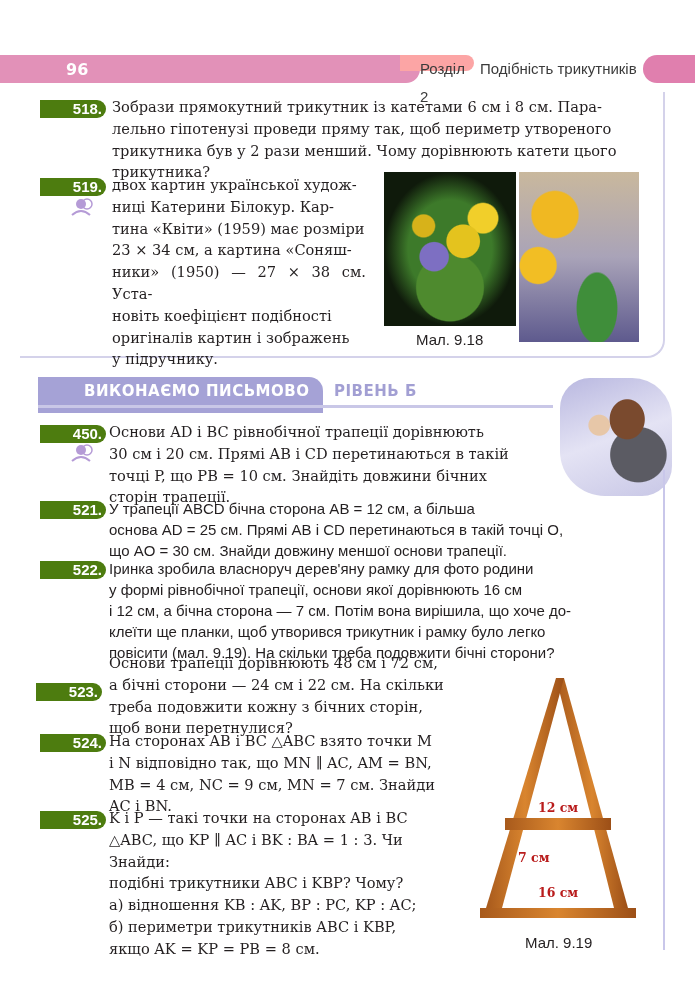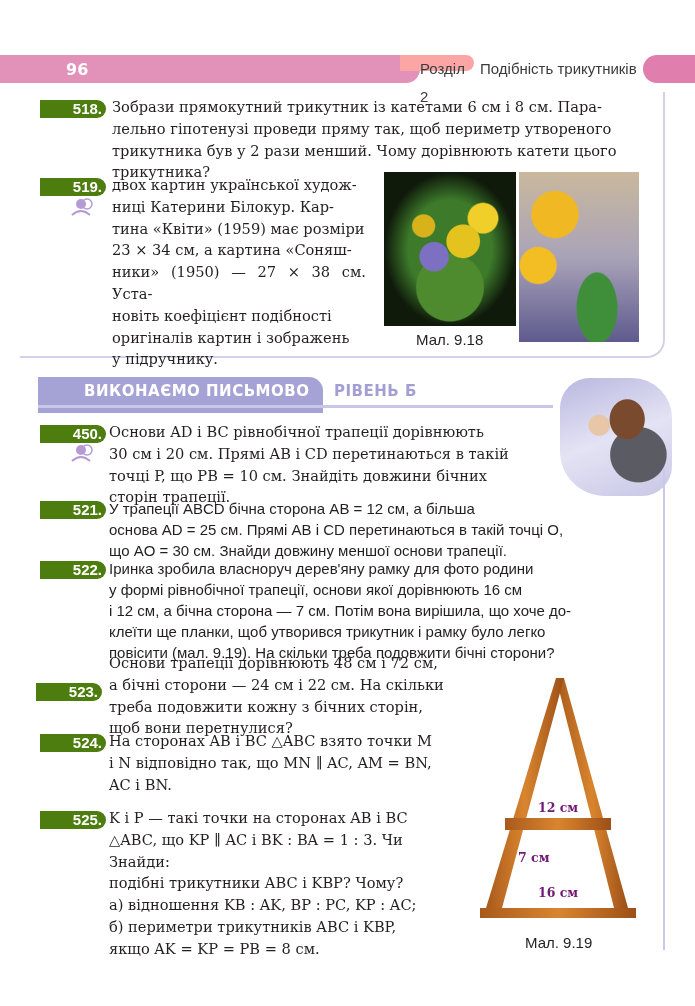--- a/index.html
+++ b/index.html
@@ -30,21 +30,21 @@
   
   .sec-left { position: absolute; left: 38px; top: 377px; width: 285px; height: 36px; background: #a5a2d6; border-radius: 0 14px 0 0; color: #ffffff; font-family: "DejaVu Sans", sans-serif; font-weight: bold; font-size: 15px; line-height: 28px; padding-left: 46px; letter-spacing: 0.5px; }
   .sec-right { position: absolute; left: 334px; top: 377px; height: 28px; line-height: 28px; color: #a29fd3; font-family: "DejaVu Sans", sans-serif; font-weight: bold; font-size: 15px; letter-spacing: 0.5px; }
   .sec-line { position: absolute; left: 38px; top: 405px; width: 515px; height: 3px; background: #c9c7e7; }
 
   .photo { position: absolute; left: 560px; top: 378px; width: 112px; height: 118px; border-radius: 30px 40px 30px 45px; background: radial-gradient(ellipse at 60% 35%, #7a4a2e 0 18%, transparent 19%), radial-gradient(ellipse at 35% 40%, #e7c7a8 0 10%, transparent 11%), radial-gradient(ellipse at 70% 65%, #5b5b63 0 25%, transparent 26%), linear-gradient(160deg, #b9b8e0 0%, #e4e3f4 50%, #c8c7e6 100%); }
   .vline { position: absolute; left: 663px; top: 470px; width: 2px; height: 480px; background: #c9c7ea; }
 
   
   .frame { position: absolute; left: 478px; top: 668px; width: 160px; height: 250px; }
-  .flabel { position: absolute; font-size: 12.5px; font-weight: bold; color: #701a75; font-family: "DejaVu Serif", serif; }
+  .flabel { position: absolute; font-size: 12.5px; font-weight: bold; color: #b91c1c; font-family: "DejaVu Serif", serif; }
 </style>
 </head>
 <body>
 
 <div class="hdr-bar"></div>
 <div class="hdr-page">96</div>
 <div class="hdr-chapter">Розділ 2</div>
 <div class="hdr-topic">Подібність трикутників</div>
 <div class="hdr-cap"></div>
 
@@ -119,20 +119,21 @@
   <div>Основи трапеції дорівнюють 48 см і 72 см,</div>
   <div>а бічні сторони — 24 см і 22 см. На скільки</div>
   <div>треба подовжити кожну з бічних сторін,</div>
   <div>щоб вони перетнулися?</div>
 </div>
 
 <div class="num" style="left:40px; top:734px;">524.</div>
 <div class="ptext" style="left:109px; top:730px; width:354px;">
   <div>На сторонах AB і BC △ABC взято точки M</div>
   <div>і N відповідно так, що MN ∥ AC, AM = BN,</div>
+  <div>MB = 4 см, NC = 9 см, MN = 7 см. Знайди</div>
   <div>AC і BN.</div>
 </div>
 
 <div class="num" style="left:40px; top:811px;">525.</div>
 <div class="ptext" style="left:109px; top:807px; width:354px;">
   <div>K і P — такі точки на сторонах AB і BC</div>
   <div>△ABC, що KP ∥ AC і BK : BA = 1 : 3. Чи</div>
   <div>Знайди:</div>
   <div>подібні трикутники ABC і KBP? Чому?</div>
   <div>а) відношення KB : AK, BP : PC, KP : AC;</div>

